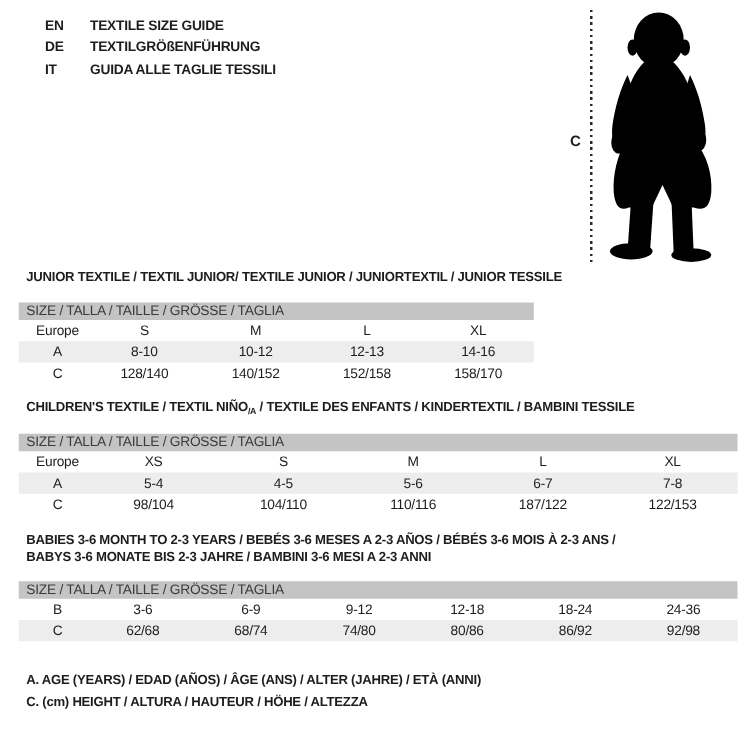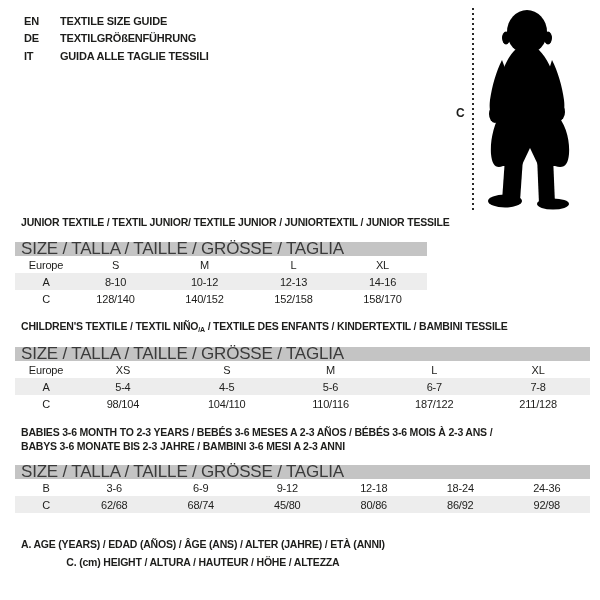--- a/index.html
+++ b/index.html
@@ -3,52 +3,52 @@
 <meta charset="utf-8">
 <style>
   html,body{margin:0;padding:0;background:#fff;}
   .page{
     position:relative;width:600px;height:600px;background:#fff;overflow:hidden;
     font-family:"Liberation Sans","DejaVu Sans",sans-serif;
     color:var(--text,#1d1d1b);
     letter-spacing:-0.2px;
   }
   
-  .lang-block{position:absolute;left:24px;top:12px;}
+  .lang-block{position:absolute;left:36px;top:12px;}
   .lang-row{display:flex;height:17.6px;align-items:center;}
   .lang-code{width:36px;font-size:11px;font-weight:700;}
   .lang-title{font-size:11px;font-weight:700;white-space:nowrap;}
   
   .measure-line{
     position:absolute;left:472px;top:8px;width:2px;height:202px;
     background:repeating-linear-gradient(to bottom,#2a2a2a 0 2px,transparent 2px 5px);
   }
   .measure-label{position:absolute;left:456px;top:106px;font-size:12px;font-weight:700;}
   .silhouette{position:absolute;left:485px;top:8px;width:90px;height:202px;}
   
   .tbl-title{position:absolute;left:21px;font-size:10.5px;font-weight:700;line-height:14px;white-space:nowrap;}
   .sub{font-size:7px;vertical-align:-2px;}
   .tbl{position:absolute;left:15px;}
   .tbl.narrow{width:412px;}
   .tbl.wide{width:575px;}
   .band{
     height:14px;line-height:14px;background:var(--band-bg,#c4c4c4);
-    color:#3b3b3b;font-size:17px;padding-left:6px;box-sizing:border-box;
+    color:#3b3b3b;font-size:11px;padding-left:6px;box-sizing:border-box;
   }
   .t-row{display:flex;height:17px;align-items:center;font-size:11px;}
   .t-row.shaded{background:var(--row-alt-bg,#ededed);}
   .t-cell{flex:1;text-align:center;white-space:nowrap;}
   .t-cell.label{flex:0 0 50px;text-align:center;padding-left:6px;}
   
   #title-0{top:215px;} #tbl-0{top:242px;}
   #title-1{top:319px;} #tbl-1{top:347px;}
   #title-2{top:425px;} #tbl-2{top:465px;}
   
   .notes{position:absolute;left:21px;top:536px;}
-  .note-line{font-size:10.5px;font-weight:700;line-height:17.5px;white-space:nowrap;text-align:center;}
+  .note-line{font-size:10.5px;font-weight:700;line-height:17.5px;white-space:nowrap;}
 </style>
 </head>
 <body>
 
 <div class="page">
 
   <div class="lang-block">
       <div class="lang-row">
         <span class="lang-code">EN</span>
         <span class="lang-title">TEXTILE SIZE GUIDE</span>
@@ -132,21 +132,21 @@
         <div class="t-cell">5-6</div>
         <div class="t-cell">6-7</div>
         <div class="t-cell">7-8</div>
       </div>
       <div class="t-row">
         <div class="t-cell label">C</div>
         <div class="t-cell">98/104</div>
         <div class="t-cell">104/110</div>
         <div class="t-cell">110/116</div>
         <div class="t-cell">187/122</div>
-        <div class="t-cell">211/128</div>
+        <div class="t-cell">122/153</div>
       </div>
     </div>
 
   <div class="tbl-title" id="title-2">
       <div class="title-line"><span>BABIES 3-6 MONTH TO 2-3 YEARS / BEBÉS 3-6 MESES A 2-3 AÑOS / BÉBÉS 3-6 MOIS À 2-3 ANS /</span></div>
       <div class="title-line"><span>BABYS 3-6 MONATE BIS 2-3 JAHRE / BAMBINI 3-6 MESI A 2-3 ANNI</span></div>
     </div>
   <div class="tbl wide" id="tbl-2">
       <div class="band">SIZE / TALLA / TAILLE / GRÖSSE / TAGLIA</div>
       <div class="t-row">
@@ -155,21 +155,21 @@
         <div class="t-cell">6-9</div>
         <div class="t-cell">9-12</div>
         <div class="t-cell">12-18</div>
         <div class="t-cell">18-24</div>
         <div class="t-cell">24-36</div>
       </div>
       <div class="t-row shaded">
         <div class="t-cell label">C</div>
         <div class="t-cell">62/68</div>
         <div class="t-cell">68/74</div>
-        <div class="t-cell">45/80</div>
+        <div class="t-cell">74/80</div>
         <div class="t-cell">80/86</div>
         <div class="t-cell">86/92</div>
         <div class="t-cell">92/98</div>
       </div>
     </div>
 
   <div class="notes">
       <div class="note-line">A. AGE (YEARS) / EDAD (AÑOS) / ÂGE (ANS) / ALTER (JAHRE) / ETÀ (ANNI)</div>
       <div class="note-line">C. (cm) HEIGHT / ALTURA / HAUTEUR / HÖHE / ALTEZZA</div>
     </div>

